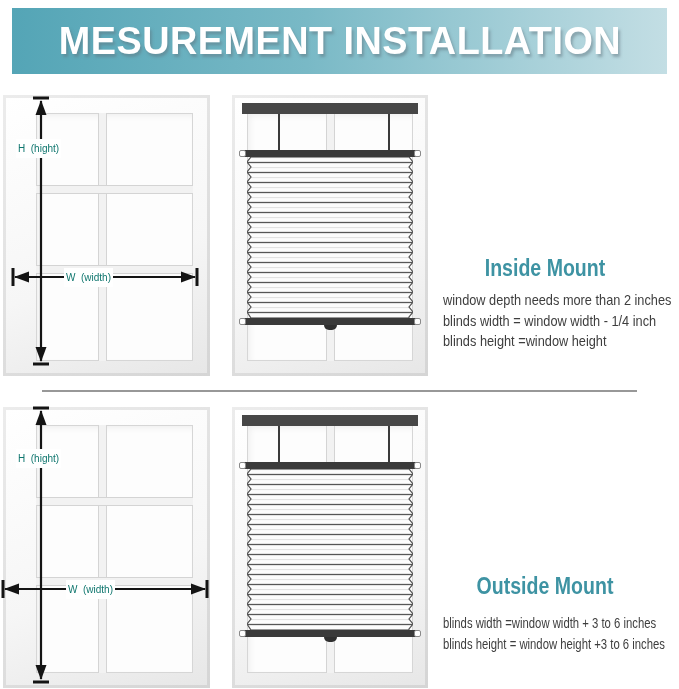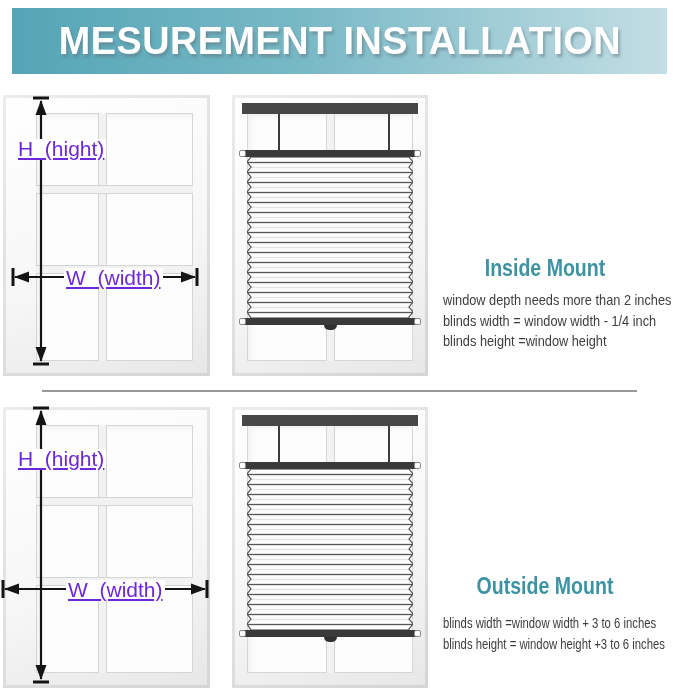--- a/index.html
+++ b/index.html
@@ -65,22 +65,22 @@
   .cap.bl{left:7px;top:223px;} .cap.br{left:182px;top:223px;}
   .pleats{position:absolute;left:15px;top:62px;width:166px;height:161px;}
   .handle{position:absolute;left:92px;top:230px;width:13px;height:5px;background:#2f2f2f;
           border-radius:0 0 6px 6px;}
 
   
   .arrow{position:absolute;}
   .astroke{stroke:#141414;}
   .afill{fill:#141414;}
   .dim-label{
-    position:absolute;color:#6d28d9;font-size:21px;line-height:19px;
-    background:#ffffff;white-space:pre;padding:0 2px;text-decoration:underline;
+    position:absolute;color:#0f766e;font-size:10px;line-height:19px;
+    background:#ffffff;white-space:pre;padding:0 2px;
   }
 
   
   .mount-title{
     position:absolute;left:435px;width:220px;text-align:center;
     color:#3e93a3;font-weight:700;font-size:23px;white-space:nowrap;
     transform:scaleX(.85);
   }
   .mount-title.inside{top:255px;}
   .mount-title.outside{top:573px;}

